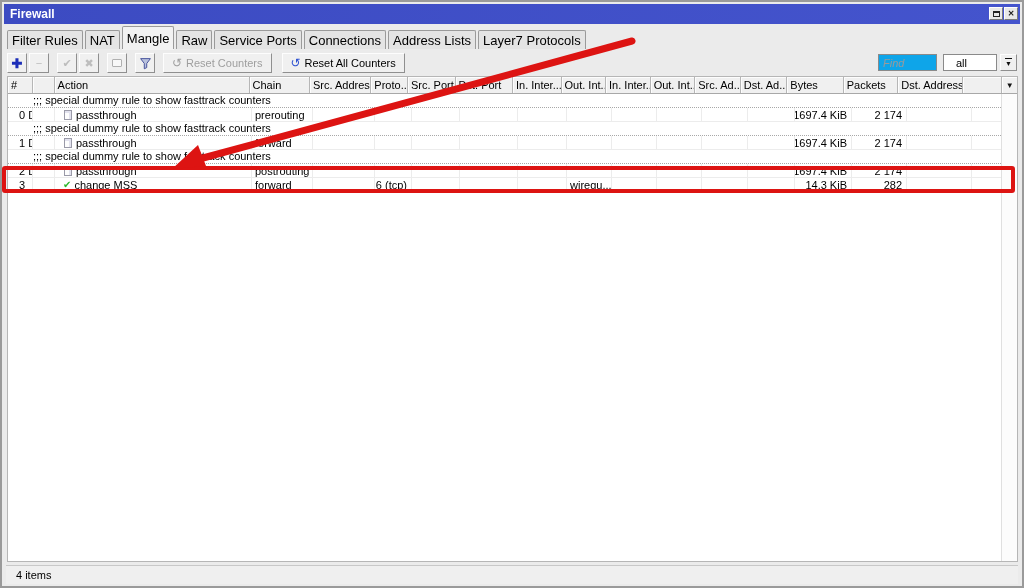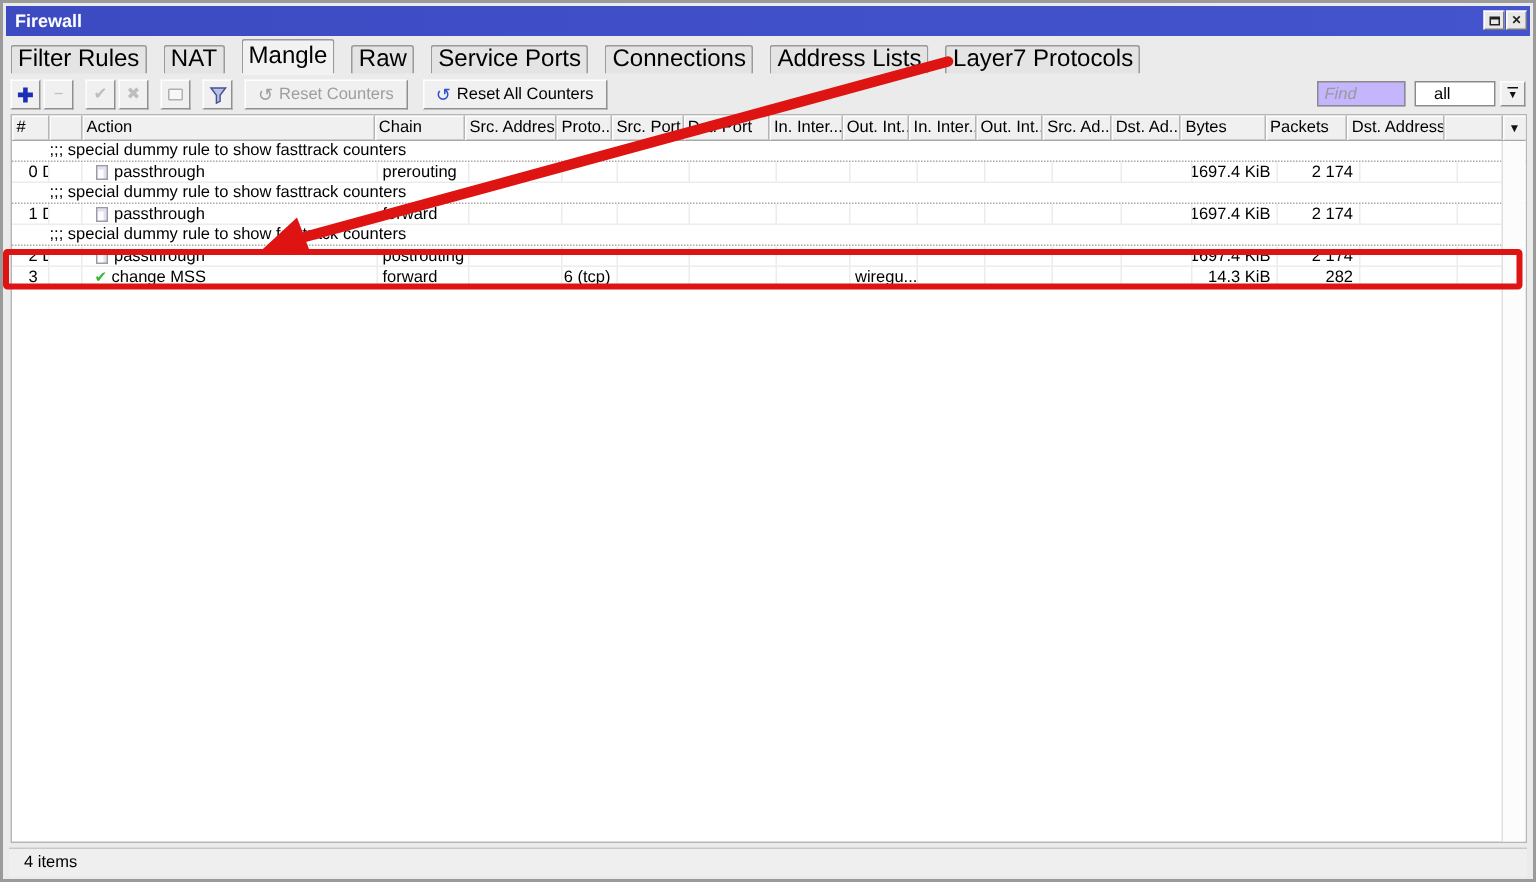--- a/index.html
+++ b/index.html
@@ -10,42 +10,42 @@
   .titlebar { position:absolute; top:2px; left:2px; right:2px; height:20px;
     background:linear-gradient(90deg,#3c4bc2,#4454cd); color:#fff; font-size:12px; font-weight:600;
     display:flex; align-items:center; padding-left:6px; }
   .tb-buttons { position:absolute; right:2px; top:3px; display:flex; gap:1px; }
   .tb-btn { width:14px; height:13px; background:#e8e8e8; border:1px solid; border-color:#fdfdfd #7a7a7a #7a7a7a #fdfdfd;
     display:flex; align-items:center; justify-content:center; font-size:8px; color:#222; line-height:1; }
   .max-glyph { width:7px; height:6px; border:1px solid #222; border-top-width:2px; }
 
   
   .tabbar { position:absolute; top:26px; left:5px; right:4px; height:21px; display:flex; align-items:flex-end; }
-  .tab { height:19px; background:#e4e4e4; border:1px solid #9a9a9a; border-bottom:none; margin-right:11px;
-    padding:0 4px; font-size:16px; display:flex; align-items:center; color:#000;
+  .tab { height:19px; background:#e4e4e4; border:1px solid #9a9a9a; border-bottom:none; margin-right:2px;
+    padding:0 4px; font-size:13px; display:flex; align-items:center; color:#000;
     border-radius:2px 2px 0 0; }
   .tab.active { height:23px; background:#f2f2f2; position:relative; z-index:2; box-shadow:0 1px 0 #f2f2f2; }
 
   
   .toolbar { position:absolute; top:50px; left:5px; right:4px; height:22px; display:flex; align-items:center; }
   .tool-btn { width:20px; height:20px; background:#f0f0f0; border:1px solid; border-color:#fdfdfd #8f8f8f #8f8f8f #fdfdfd;
     display:flex; align-items:center; justify-content:center; font-size:12px; line-height:1; margin-right:2px; }
   .gap-s { margin-right:8px; }
   .glyph-add { color:#1c2eb8; font-weight:bold; font-size:13px; }
   .glyph-dis { color:#bdbdbd; font-size:11px; }
   .copy-ic { width:10px; height:8px; border:1px solid #b0b0b0; background:#f8f8f8; border-radius:1px; }
   .text-btn { height:20px; background:#f0f0f0; border:1px solid; border-color:#fdfdfd #8f8f8f #8f8f8f #fdfdfd;
     display:flex; align-items:center; font-size:11px; padding:0 8px; margin-right:10px; white-space:nowrap; }
   .text-btn .r-ic { font-size:12px; margin-right:4px; }
   .disabled-btn { color:#9e9e9e; }
   .disabled-btn .r-ic { color:#9e9e9e; }
   .enabled-btn { color:#000; }
   .enabled-btn .r-ic { color:#2b4fd0; }
   .find-input { position:absolute; right:81px; top:2px; width:59px; height:17px; border:1px solid #8a8a8a;
-    background:#c4b5fd; font-size:11px; font-style:italic; color:#333; padding:0 4px; font-family:"Liberation Sans",sans-serif; }
+    background:#0ea5e9; font-size:11px; font-style:italic; color:#333; padding:0 4px; font-family:"Liberation Sans",sans-serif; }
   .find-input::placeholder { color:#9a9a9a; font-style:italic; }
   .all-select { position:absolute; right:21px; top:2px; width:54px; height:17px; border:1px solid #8a8a8a;
     background:#fff; font-size:11px; display:flex; align-items:center; padding:0 12px; }
   .drop-btn { position:absolute; right:1px; top:2px; width:17px; height:17px; background:#f0f0f0;
     border:1px solid; border-color:#fdfdfd #8f8f8f #8f8f8f #fdfdfd; display:flex; flex-direction:column; align-items:center; justify-content:center; }
   .dd-ic { font-size:7px; color:#111; line-height:1; border-top:1.5px solid #111; padding-top:1px; }
 
   
   .table { position:absolute; top:74px; left:5px; right:4px; bottom:24px; background:#fff; border:1px solid #b6b6b6; }
   .thead { display:flex; height:17px; background:#f0f0f0; border-bottom:1px solid #a8a8a8; font-size:11px; }

